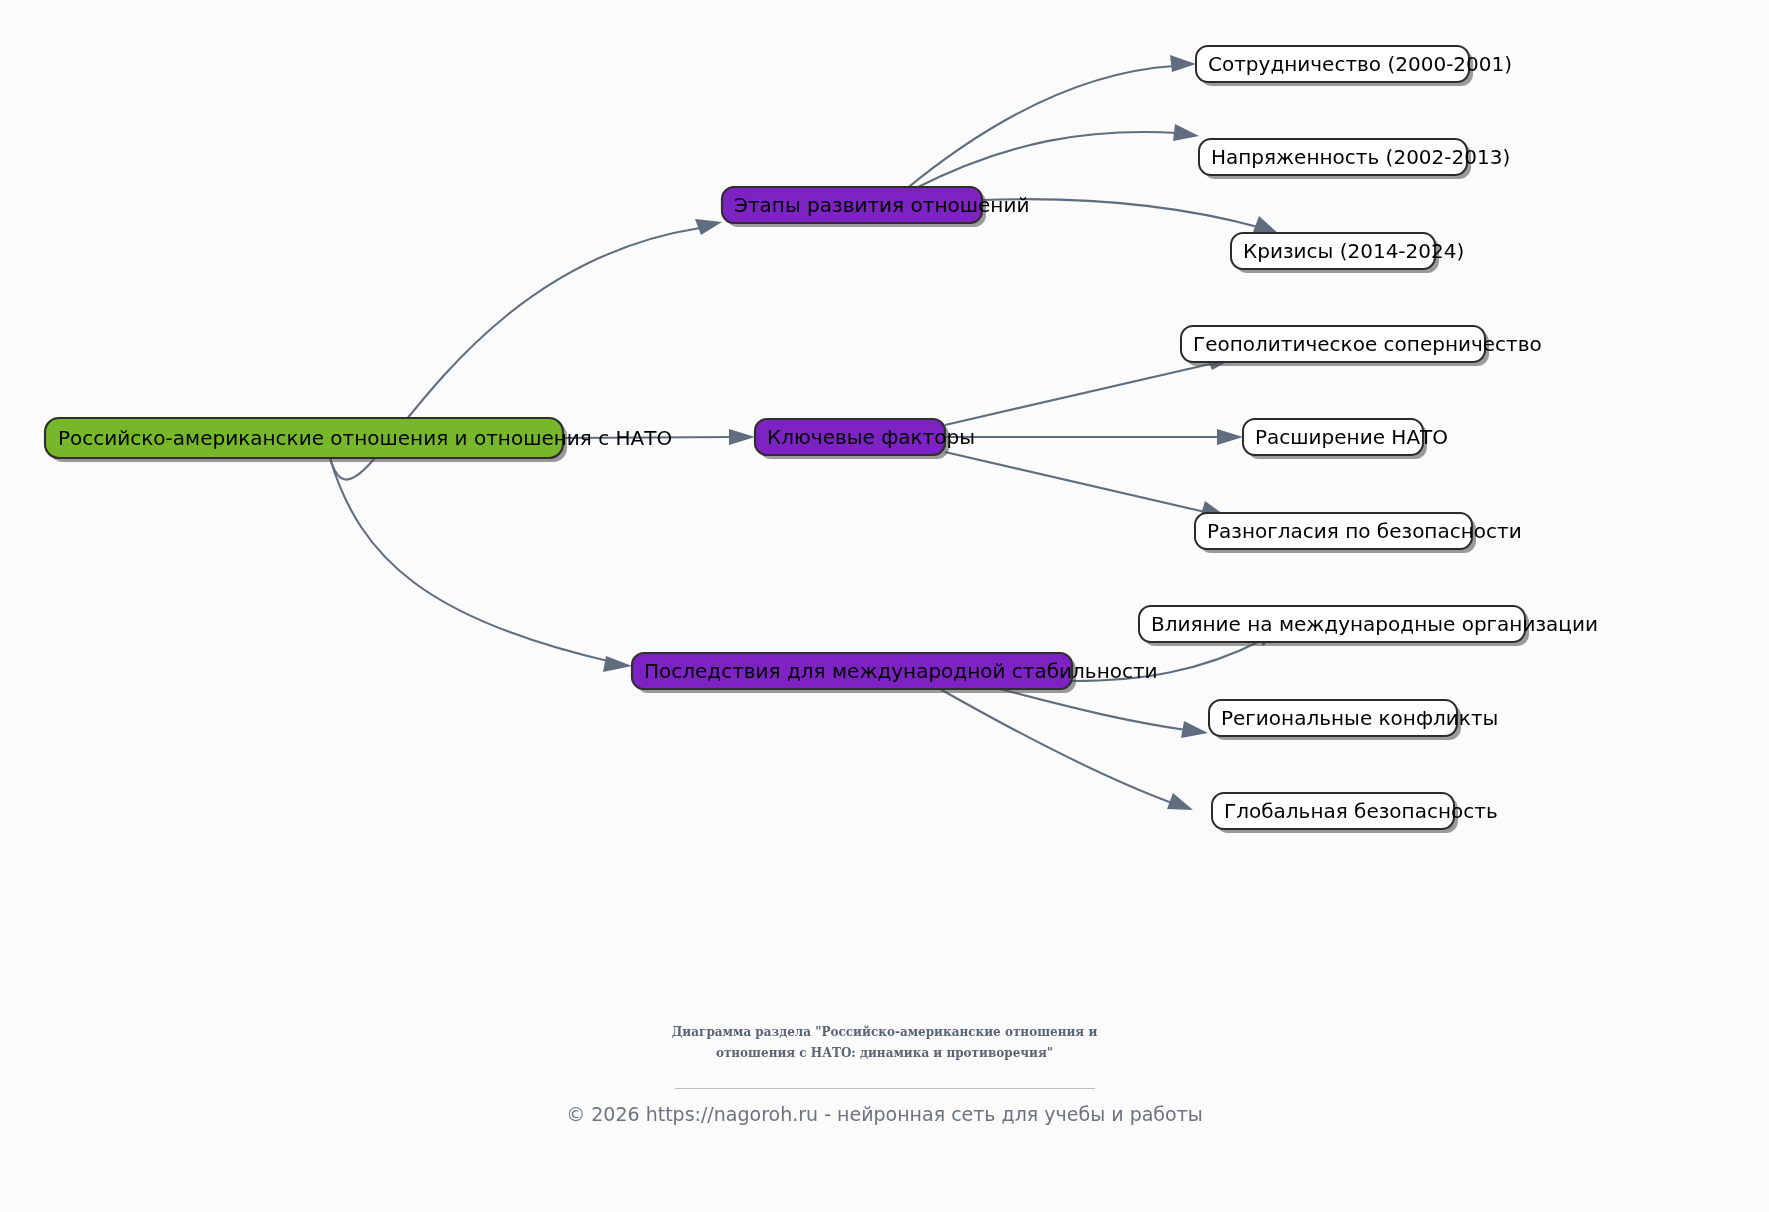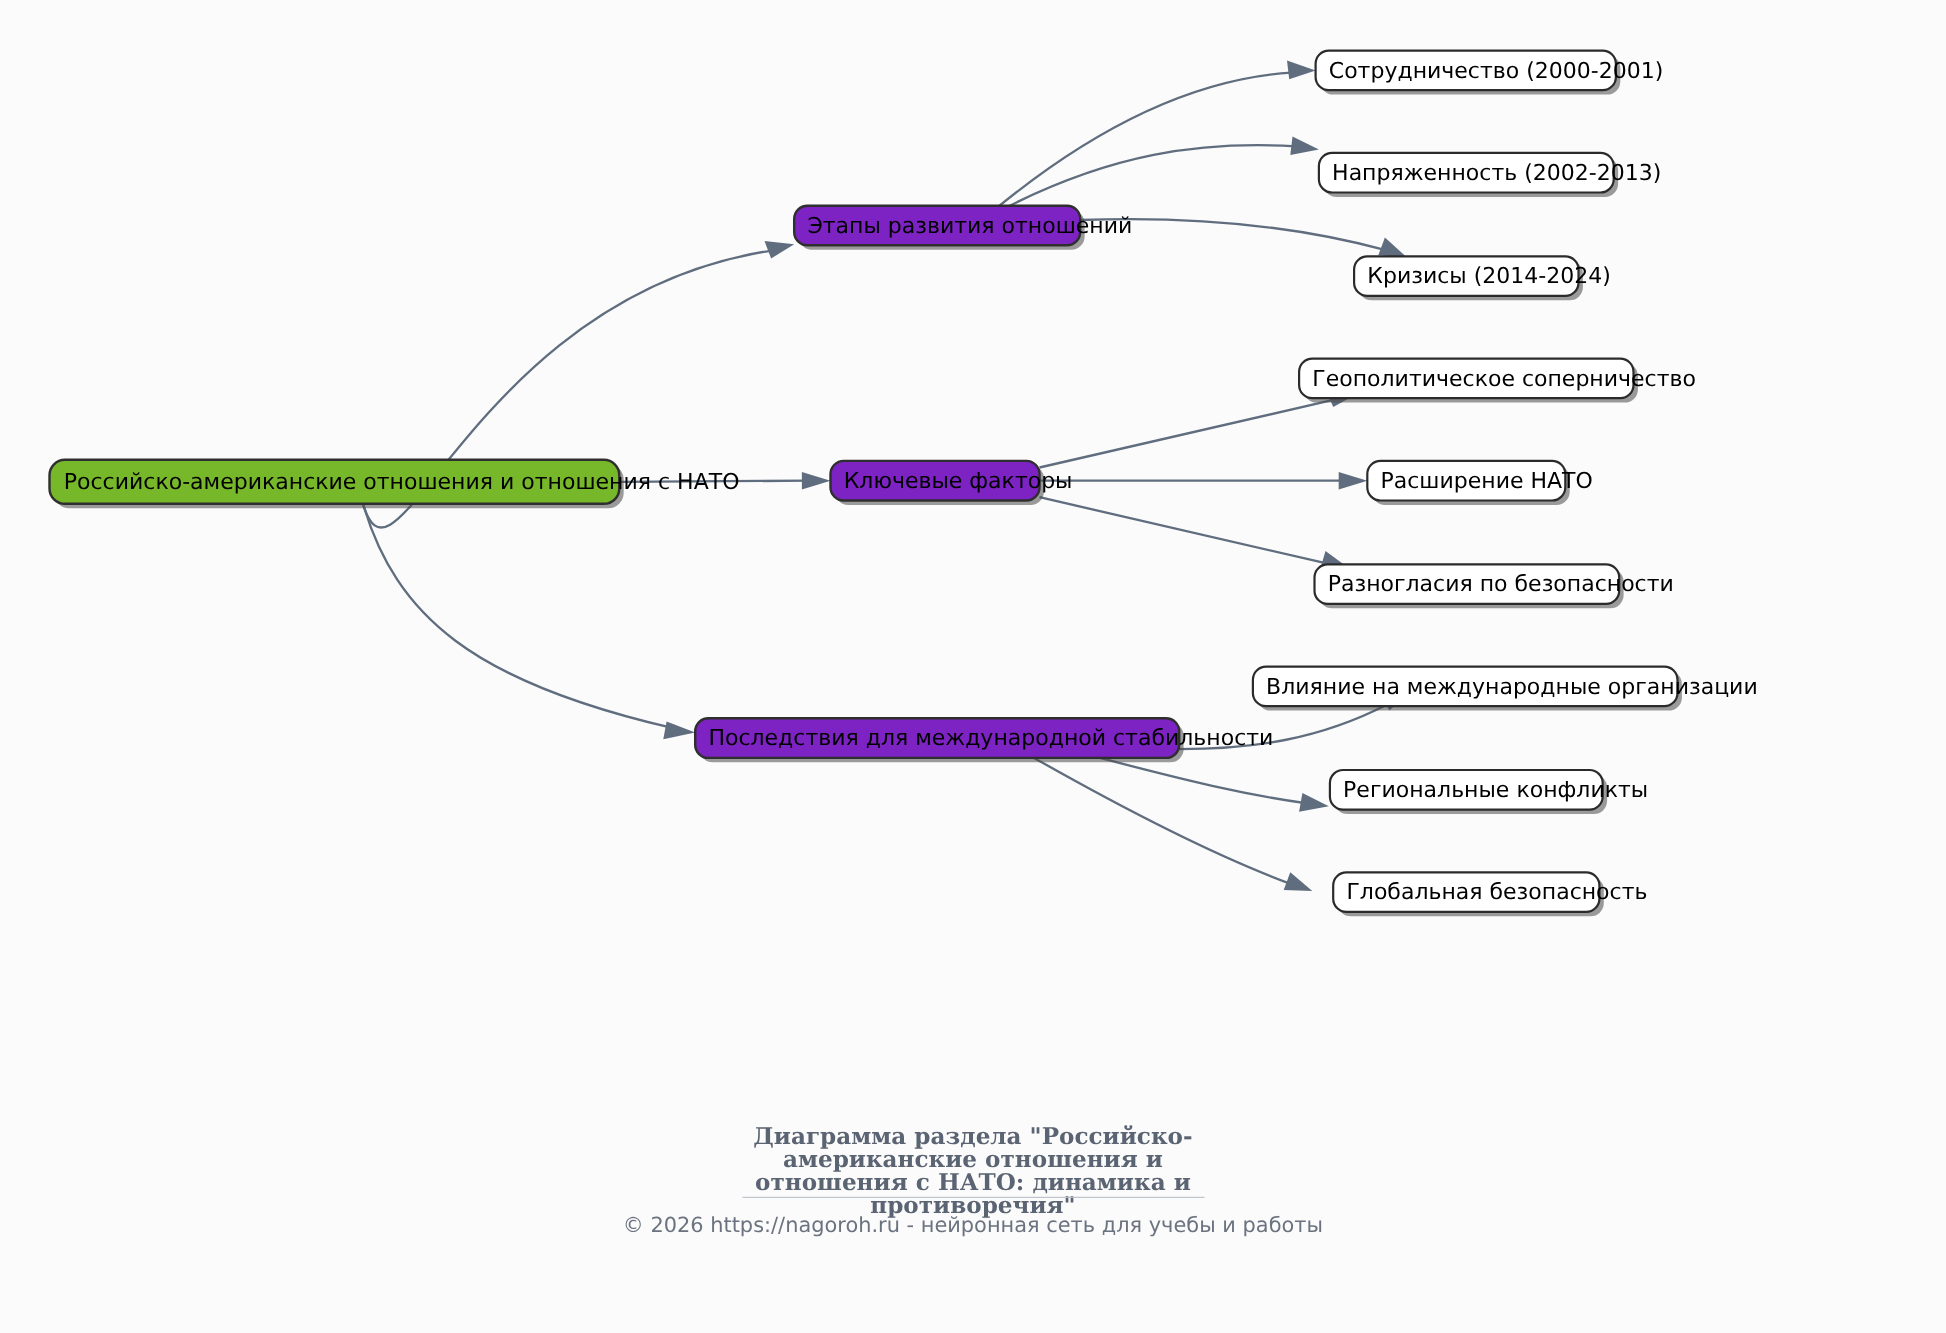--- a/index.html
+++ b/index.html
@@ -63,21 +63,21 @@
   .footer {
     position: absolute;
     left: 0;
     width: 1769px;
     text-align: center;
   }
   .caption {
     top: 1022px;
     font-family: "DejaVu Serif", serif;
     font-weight: bold;
-    font-size: 21px;
+    font-size: 12px;
     line-height: 21px;
     color: #5b6472;
     width: 1769px;
   }
   .caption-inner {
     display: inline-block;
     width: 480px;
   }
   .divider {
     position: absolute;

